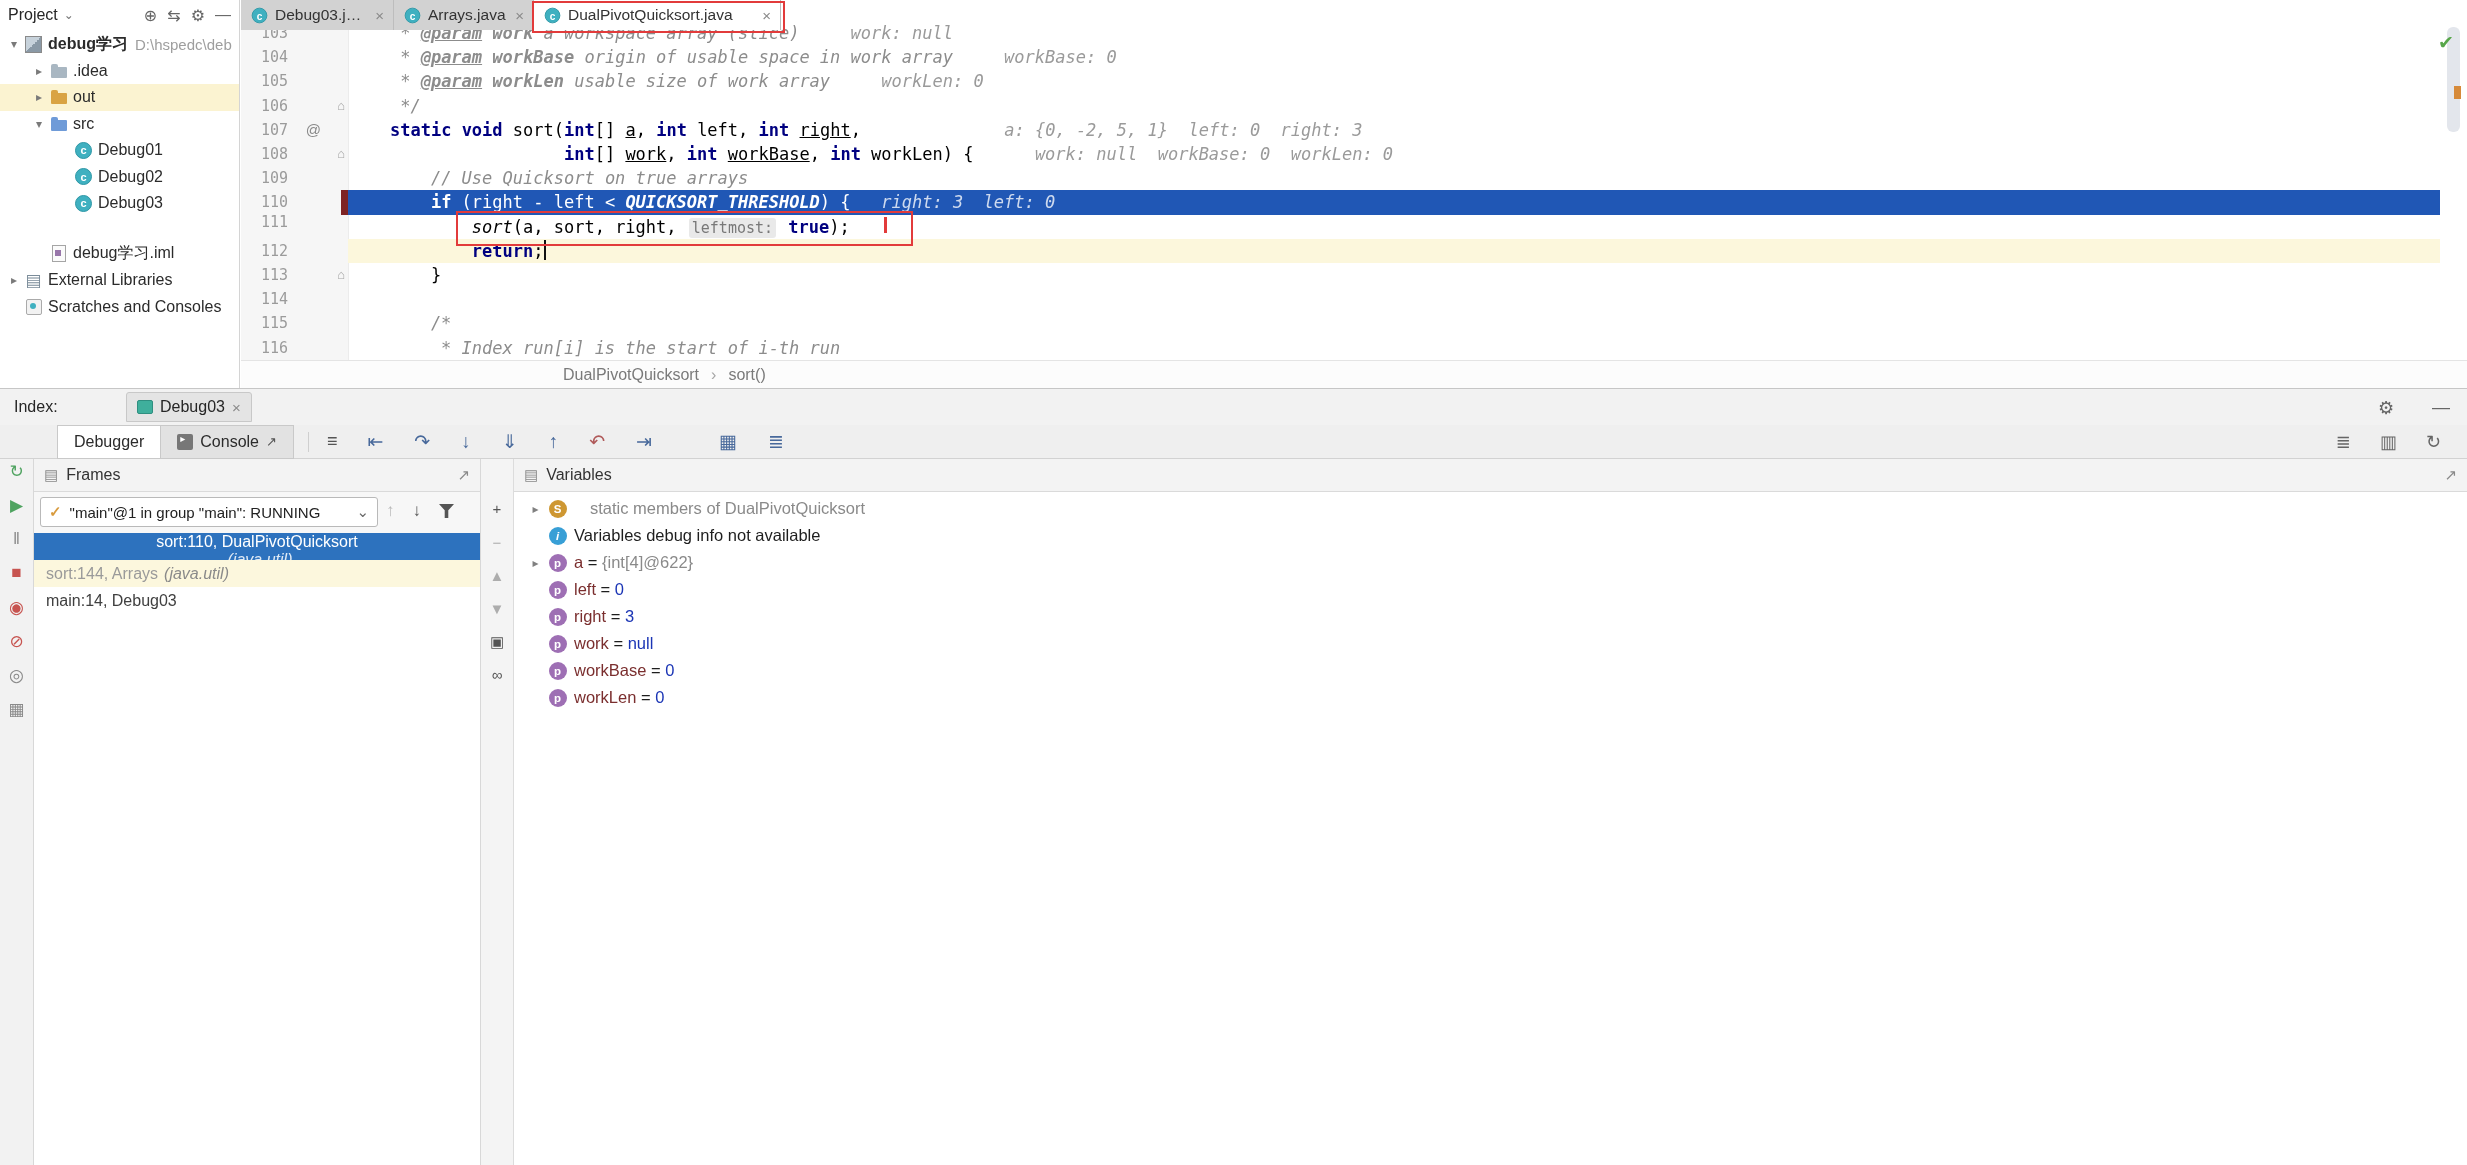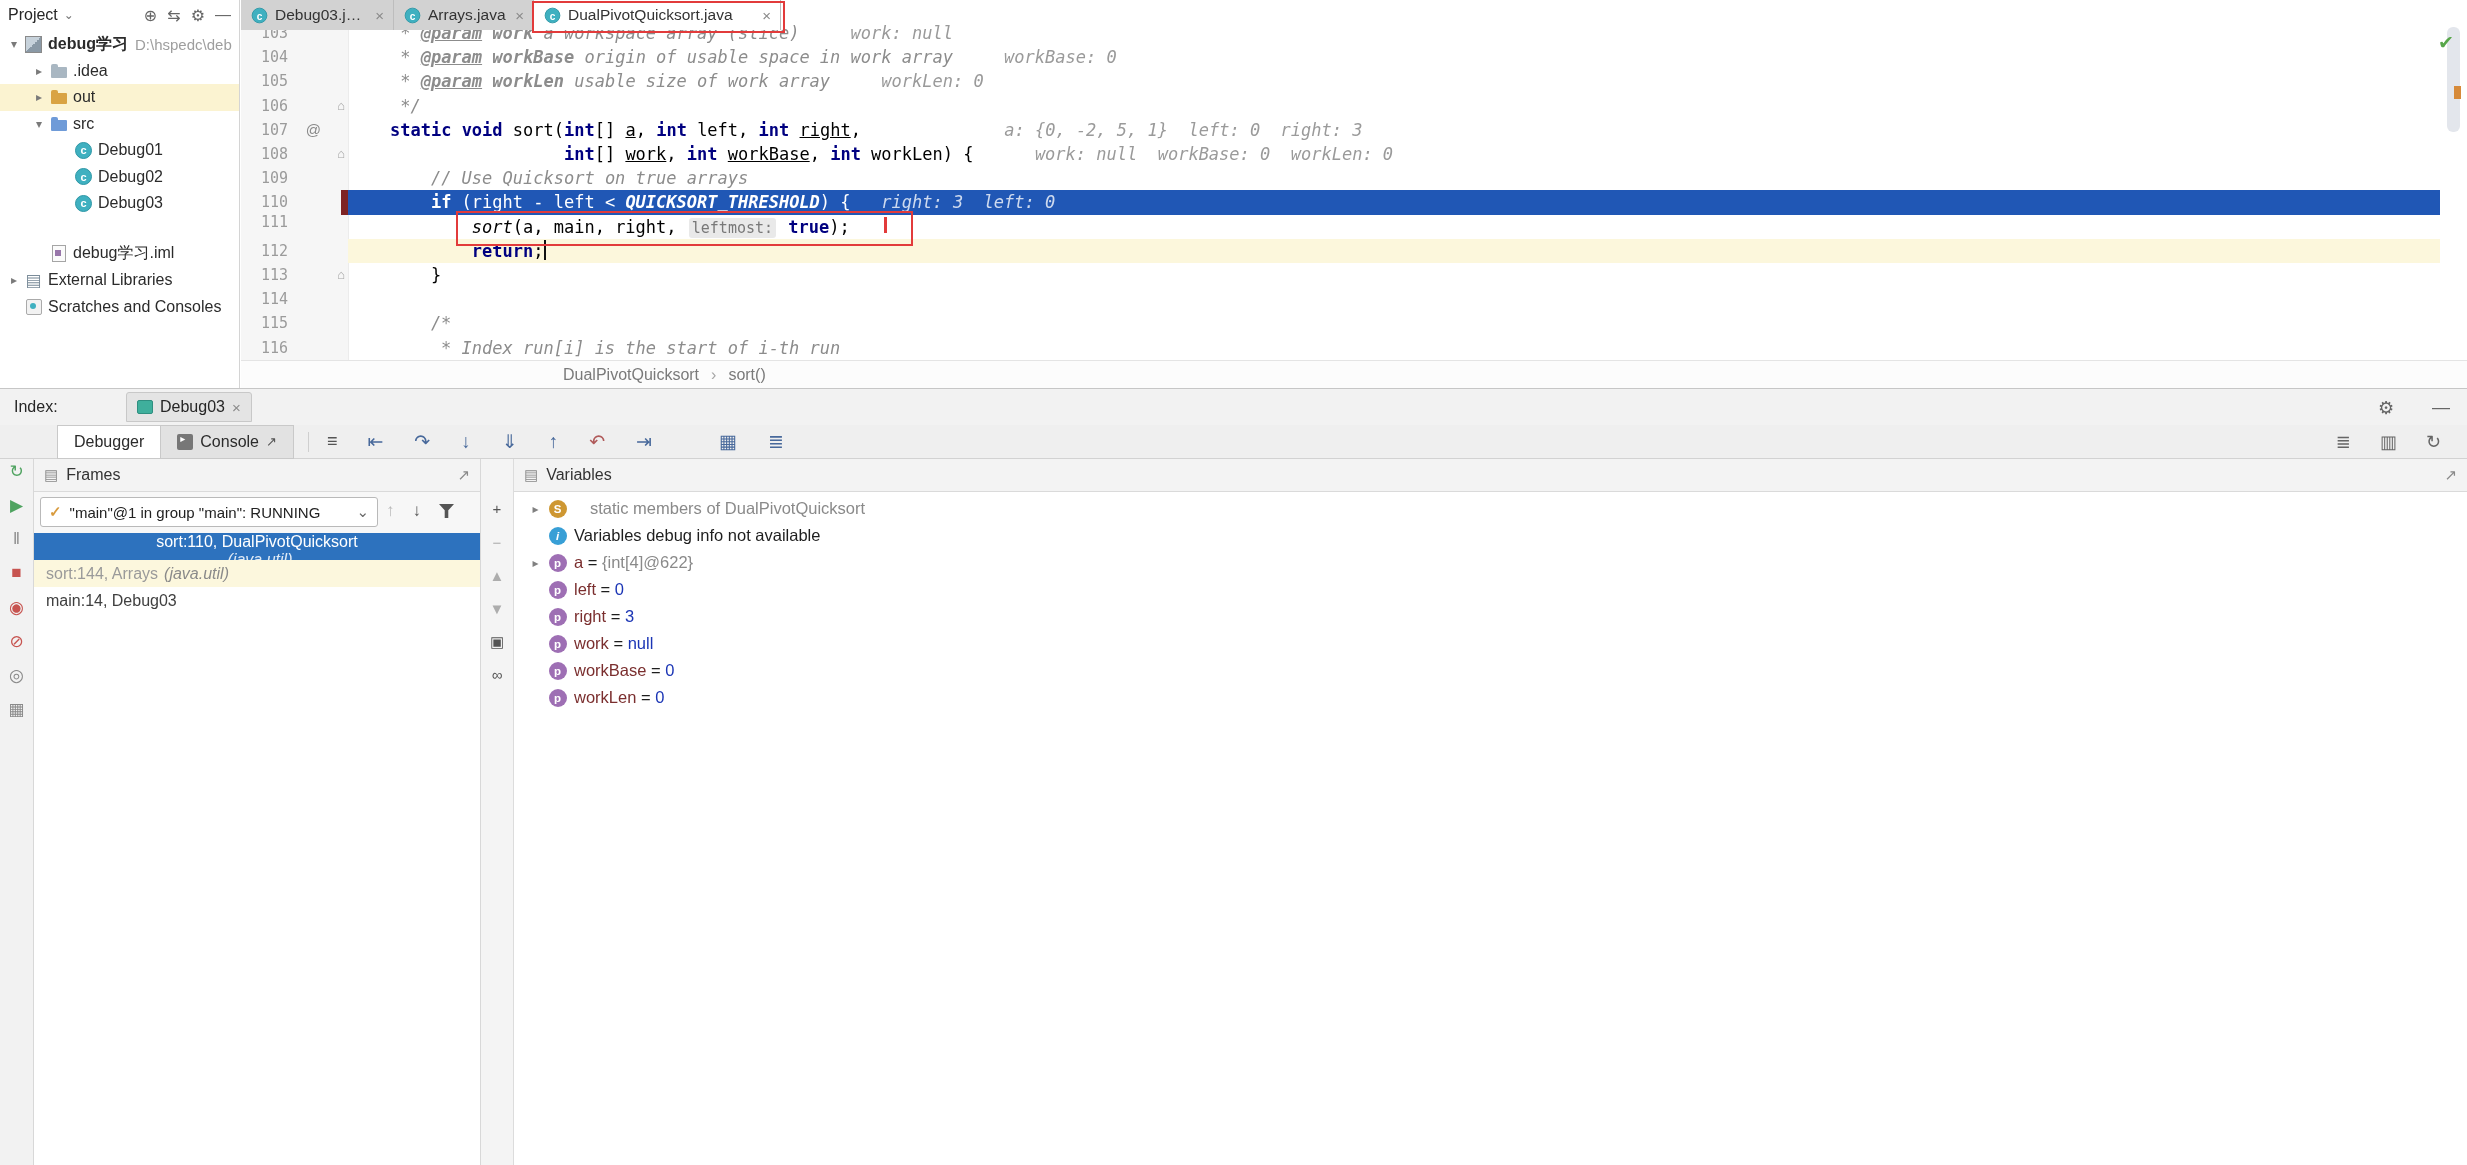--- a/index.html
+++ b/index.html
@@ -223,21 +223,21 @@
       </div>
     <div id="code">
         <div class="c-row" style="top: 21px;"><span class="tk-doc">     * </span><span class="tk-doctag">@param</span><span class="tk-doc"> </span><span class="tk-docb">work</span><span class="tk-doc"> a workspace array (slice)</span><span class="tk-hint">     work: null</span></div>
         <div class="c-row" style="top: 45.2px;"><span class="tk-doc">     * </span><span class="tk-doctag">@param</span><span class="tk-doc"> </span><span class="tk-docb">workBase</span><span class="tk-doc"> origin of usable space in work array</span><span class="tk-hint">     workBase: 0</span></div>
         <div class="c-row" style="top: 69.4px;"><span class="tk-doc">     * </span><span class="tk-doctag">@param</span><span class="tk-doc"> </span><span class="tk-docb">workLen</span><span class="tk-doc"> usable size of work array</span><span class="tk-hint">     workLen: 0</span></div>
         <div class="c-row" style="top: 93.6px;"><span class="tk-doc">     */</span></div>
         <div class="c-row" style="top: 117.8px;"><span class="tk-pl">    </span><span class="tk-kw">static</span><span class="tk-pl"> </span><span class="tk-kw">void</span><span class="tk-pl"> sort(</span><span class="tk-kw">int</span><span class="tk-pl">[] </span><span class="tk-und">a</span><span class="tk-pl">, </span><span class="tk-kw">int</span><span class="tk-pl"> left, </span><span class="tk-kw">int</span><span class="tk-pl"> </span><span class="tk-und">right</span><span class="tk-pl">,</span><span class="tk-hint">              a: {0, -2, 5, 1}  left: 0  right: 3</span></div>
         <div class="c-row" style="top: 142px;"><span class="tk-pl">                     </span><span class="tk-kw">int</span><span class="tk-pl">[] </span><span class="tk-und">work</span><span class="tk-pl">, </span><span class="tk-kw">int</span><span class="tk-pl"> </span><span class="tk-und">workBase</span><span class="tk-pl">, </span><span class="tk-kw">int</span><span class="tk-pl"> workLen) {</span><span class="tk-hint">      work: null  workBase: 0  workLen: 0</span></div>
         <div class="c-row" style="top: 166.2px;"><span class="tk-pl">        </span><span class="tk-cm">// Use Quicksort on true arrays</span></div>
         <div class="c-row exec" style="top: 190.4px;"><span class="tk-wpl">        </span><span class="tk-wkw">if</span><span class="tk-wpl"> (right - left &lt; </span><span class="tk-wconst">QUICKSORT_THRESHOLD</span><span class="tk-wpl">) {</span><span class="tk-whint">   right: 3  left: 0</span></div>
-        <div class="c-row" style="top: 214.6px;"><span class="tk-pl">            </span><span class="tk-call">sort</span><span class="tk-pl">(a, main, right, </span><span class="tk-chip">leftmost:</span><span class="tk-pl"> </span><span class="tk-kw">true</span><span class="tk-pl">);</span></div>
+        <div class="c-row" style="top: 214.6px;"><span class="tk-pl">            </span><span class="tk-call">sort</span><span class="tk-pl">(a, sort, right, </span><span class="tk-chip">leftmost:</span><span class="tk-pl"> </span><span class="tk-kw">true</span><span class="tk-pl">);</span></div>
         <div class="c-row caretline" style="top: 238.8px;"><span class="tk-pl">            </span><span class="tk-kw">return</span><span class="tk-pl">;</span></div>
         <div class="c-row" style="top: 263px;"><span class="tk-pl">        }</span></div>
         <div class="c-row" style="top: 287.2px;"></div>
         <div class="c-row" style="top: 311.4px;"><span class="tk-cm">        /*</span></div>
         <div class="c-row" style="top: 335.6px;"><span class="tk-cm">         * Index run[i] is the start of i-th run</span></div>
       </div>
     <div class="exec-marker"></div>
     <div class="caret"></div>
     <div class="ok-check">✔</div>
     <div class="sb-thumb"></div>

